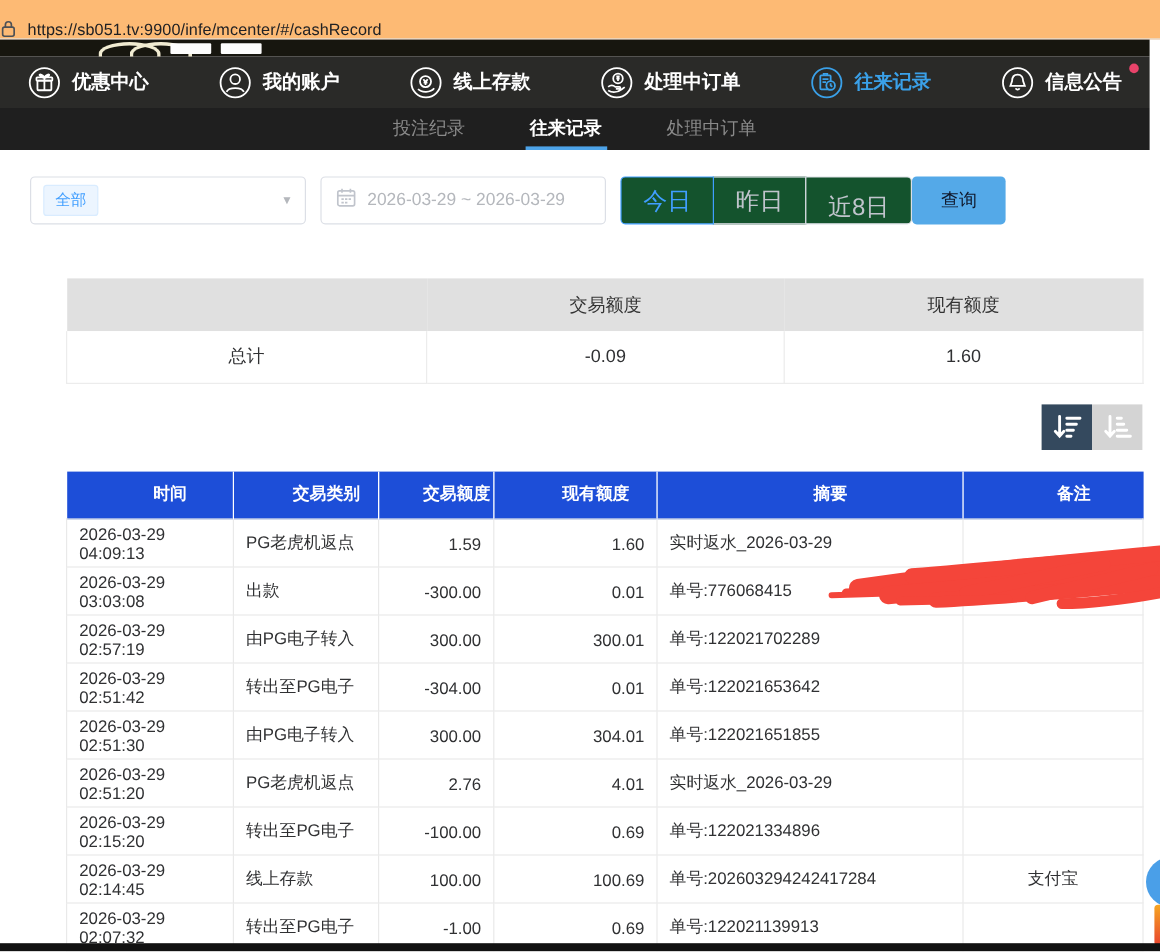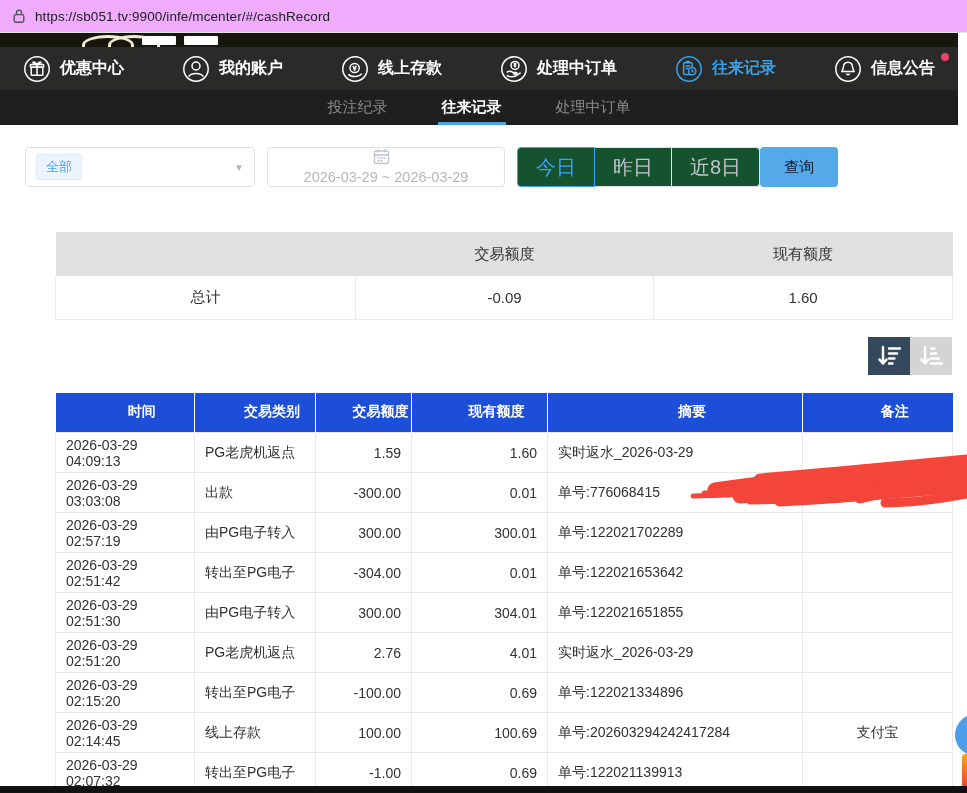--- a/index.html
+++ b/index.html
@@ -1,22 +1,22 @@
 <!DOCTYPE html>
 <html><head>
 <meta charset="utf-8">
 <style>
   * { margin:0; padding:0; box-sizing:border-box; }
   html,body { background:#fff; }
   body { font-family:"Liberation Sans","DejaVu Sans",sans-serif; }
   .page { position:relative; width:967px; height:793px; background:#fff; overflow:hidden; }
 
   
-  .urlbar { height:33px; background:#f0abfc; border-bottom:1px solid #e3e3e3;
-            display:flex; align-items:center; padding-left:12px; }
+  .urlbar { height:33px; background:#fdba74; border-bottom:1px solid #e3e3e3;
+            display:flex; align-items:flex-end; }
   .urlbar .lock { margin-right:9px; display:flex; }
   .urlbar .url { font-size:13.5px; color:#202124; letter-spacing:.1px; }
 
   
   .logo-strip { height:14px; width:958px; background:#17160f; position:relative; overflow:hidden; }
   .logo-strip .curl { position:absolute; top:2px; left:82px; width:52px; height:20px;
        border:3px solid #f1ecd2; border-radius:50% 50% 0 0; border-bottom:none; }
   .logo-strip .curl2 { left:108px; }
   .logo-strip .block { position:absolute; top:3px; left:142px; width:34px; height:9px; background:#fdfdfd; border-radius:1px; }
   .logo-strip .block2 { left:184px; }
@@ -39,29 +39,29 @@
             height:3px; background:#4da3e8; }
 
   
   .filters { margin:15px 0 0 25px; display:flex; align-items:center; height:54px; }
   .select-box { width:230px; height:40px; border:1px solid #dcdfe6; border-radius:4px;
             display:flex; align-items:center; padding:0 10px; background:#fff; cursor:pointer; }
   .select-tag { background:#ecf5ff; color:#409eff; border:1px solid #d9ecff; border-radius:3px;
             font-size:13px; padding:3px 9px; }
   .select-caret { margin-left:auto; color:#b4b7bc; font-size:10px; }
   .date-box { width:238px; height:40px; border:1px solid #dcdfe6; border-radius:4px;
-            display:flex; align-items:center; padding:0 12px; margin-left:12px; background:#fff; cursor:pointer;flex-direction:column; }
+            display:flex; align-items:center; padding:0 12px; margin-left:12px; background:#fff; cursor:pointer; }
   .date-box svg { margin-right:9px; }
   .date-text { color:#b4b7bc; font-size:14.5px; }
   .btn-group { display:flex; margin-left:12px; }
   .qbtn { height:40px; min-width:73px; padding:0 18px; background:#14532d; border:1px solid #dcdfe6;
           color:#c0c4cc; font-size:20px; display:flex; align-items:center; justify-content:center;
           cursor:pointer; margin-left:-1px; }
   .qbtn:first-child { border-radius:4px 0 0 4px; margin-left:0; }
-  .qbtn:last-child { border-radius:0 4px 4px 0; }
+  .qbtn:last-child { border-radius:0 4px 4px 0;align-items:flex-end; }
   .qbtn.active { color:#409eff; border-color:#409eff; position:relative; z-index:1; }
   .search-btn { height:40px; width:78px; margin-left:0; background:#54a9e8; color:#0f172a;
           border:none; border-radius:4px; font-size:15px; cursor:pointer;
           font-family:"Liberation Sans","DejaVu Sans",sans-serif; }
 
   
   .summary { margin:38px 0 0 55px; width:897px; border-collapse:collapse; table-layout:fixed; }
   .summary th { background:#e0e0e0; height:44px; font-size:15px; color:#333;
           font-weight:400; text-align:center; }
   .summary td { height:43px; font-size:15px; color:#303133; text-align:center;

